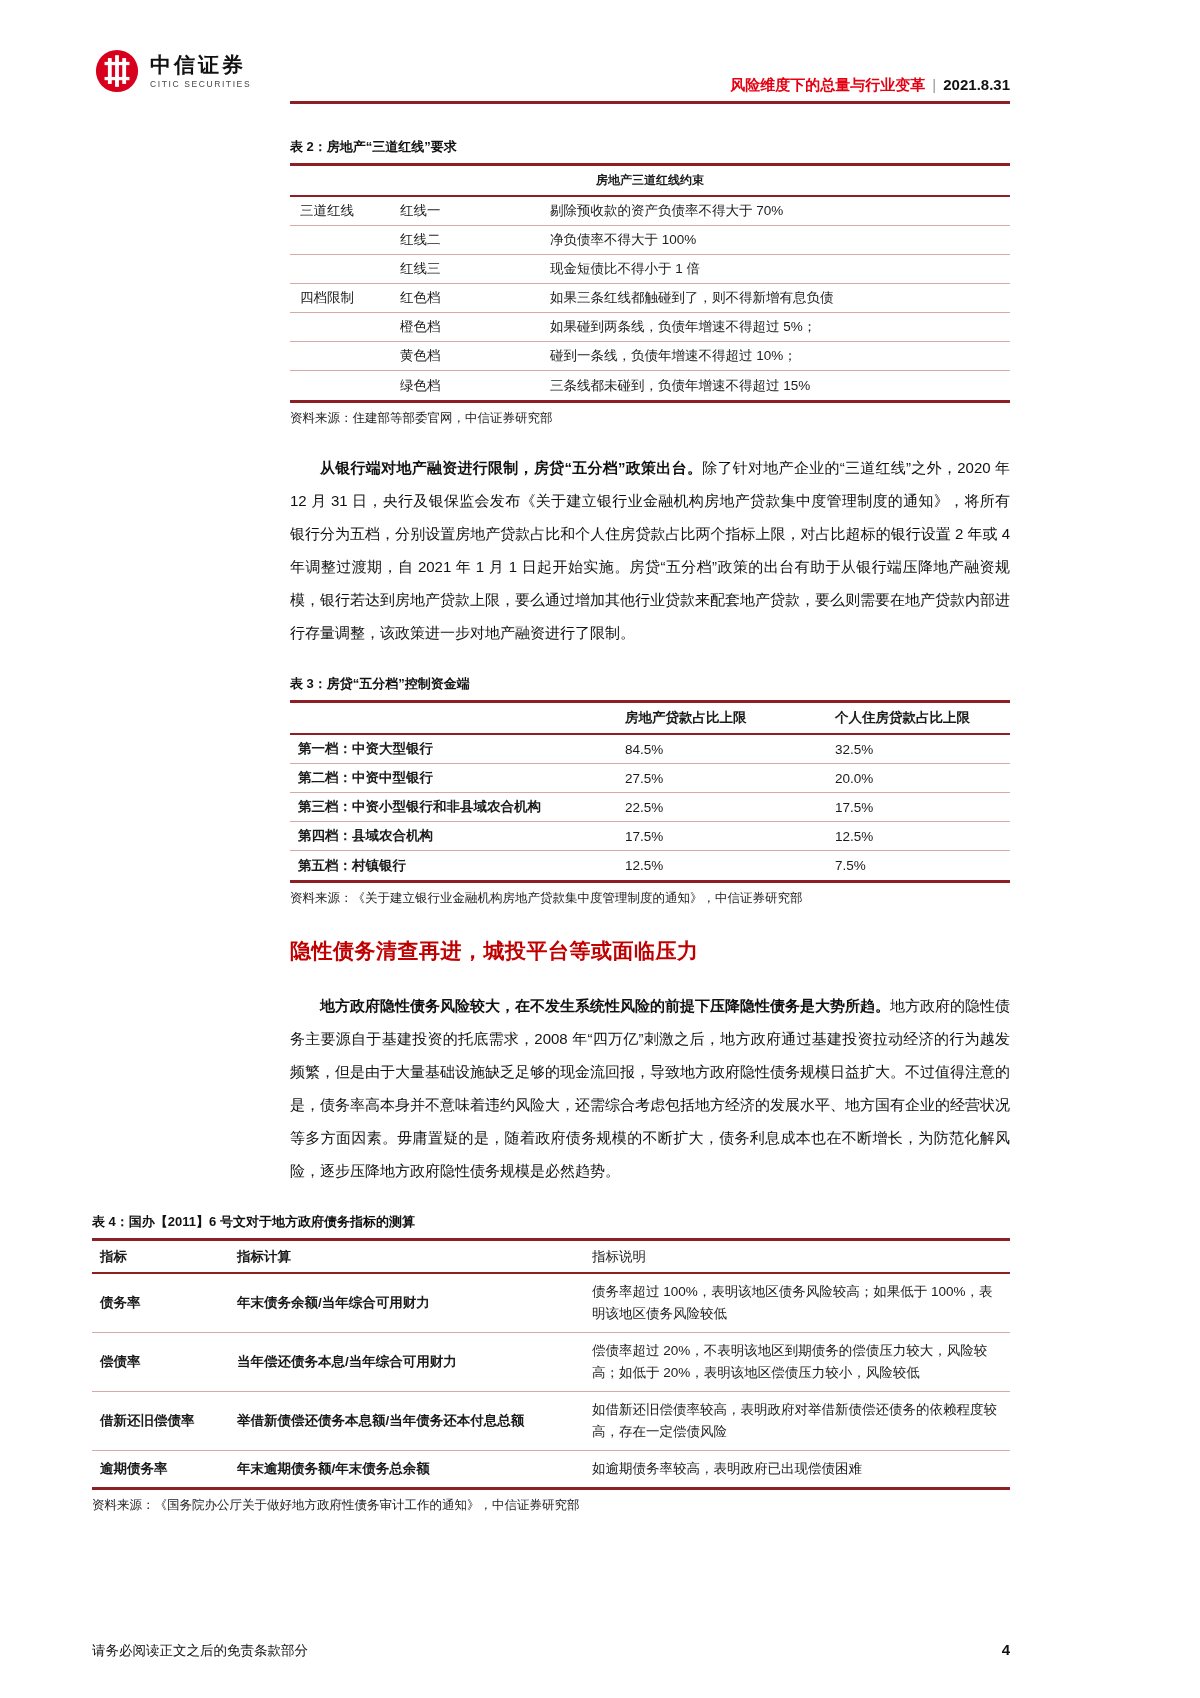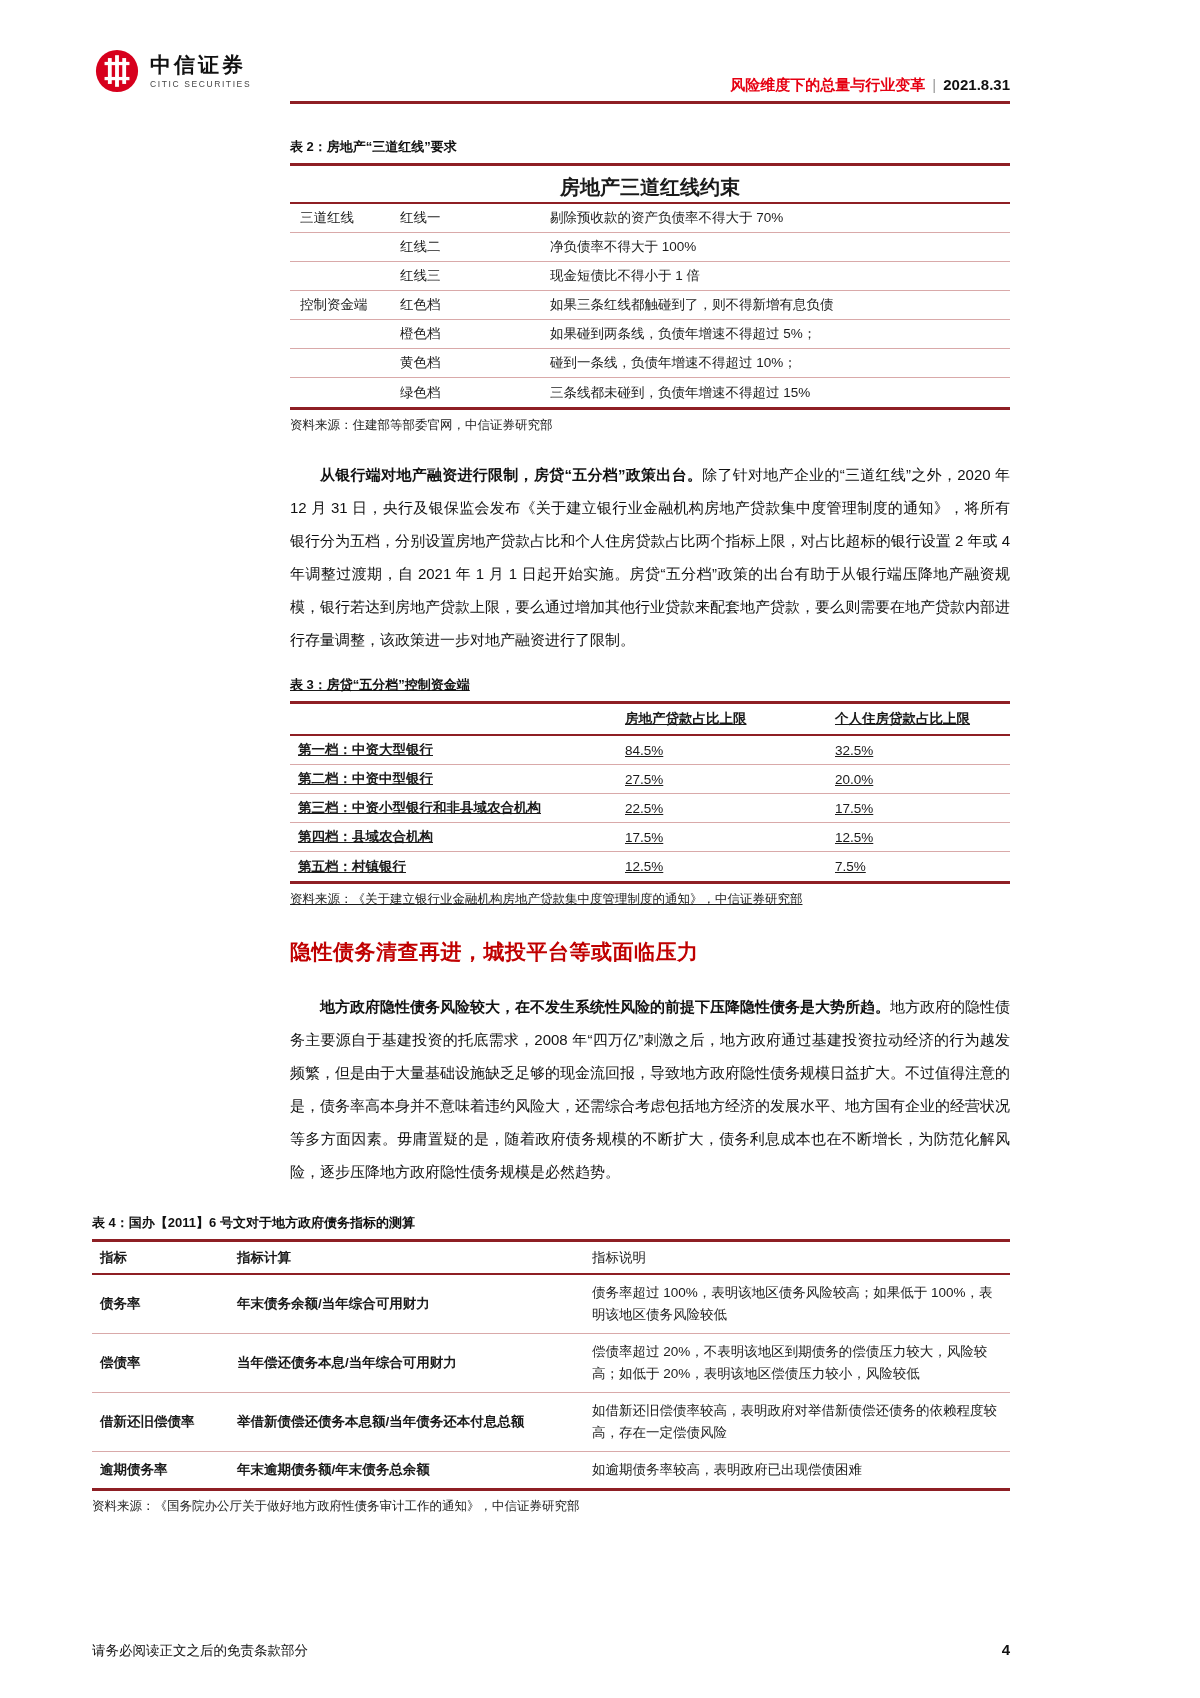--- a/index.html
+++ b/index.html
@@ -35,28 +35,28 @@
   
   .main{margin-left:198px;}
   .tbl-caption{font-size:13px;font-weight:bold;color:#111;margin:0 0 7px 0;}
   .tbl{border-top:3px solid var(--dark-red);border-bottom:3px solid var(--dark-red);}
   .tbl-source{font-size:12.5px;color:#222;margin-top:7px;}
   .para{font-size:15px;line-height:33px;text-align:justify;text-indent:2em;margin:24px 0 0 0;color:#111;}
   .para .lead{font-weight:bold;}
   
   .table2-block{margin-top:34px;}
   .t2-head{height:31px;display:flex;align-items:center;justify-content:center;
-           font-size:20px;font-weight:bold;border-bottom:2px solid var(--dark-red);margin-top:7px;}
+           font-size:12px;font-weight:bold;border-bottom:2px solid var(--dark-red);}
   .t2-row{display:flex;align-items:center;min-height:29px;font-size:13.5px;border-bottom:1px solid var(--row-line);}
   .t2-row:last-child{border-bottom:none;}
   .t2-c1{width:110px;padding-left:10px;}
   .t2-c2{width:150px;}
   .t2-c3{flex:1;padding-right:6px;}
   
-  .table3-block{margin-top:20px;text-decoration:underline;}
+  .table3-block{margin-top:26px;}
   .t3-head{display:flex;align-items:center;height:32px;font-size:13.5px;font-weight:bold;
            border-bottom:2px solid var(--dark-red);}
   .t3-row{display:flex;align-items:center;height:29px;font-size:13.5px;border-bottom:1px solid var(--row-line);}
   .t3-row:last-child{border-bottom:none;}
   .t3-c1{width:335px;padding-left:8px;}
   .t3-row .t3-c1{font-weight:bold;}
   .t3-c2{width:210px;}
   .t3-c3{flex:1;}
   
   .sec-heading{margin:30px 0 0 0;font-size:21px;font-weight:bold;color:var(--heading-red);letter-spacing:0.5px;}
@@ -119,21 +119,21 @@
           <div class="t2-c1"></div>
           <div class="t2-c2">红线二</div>
           <div class="t2-c3">净负债率不得大于 100%</div>
         </div>
         <div class="t2-row">
           <div class="t2-c1"></div>
           <div class="t2-c2">红线三</div>
           <div class="t2-c3">现金短债比不得小于 1 倍</div>
         </div>
         <div class="t2-row">
-          <div class="t2-c1">控制资金端</div>
+          <div class="t2-c1">四档限制</div>
           <div class="t2-c2">红色档</div>
           <div class="t2-c3">如果三条红线都触碰到了，则不得新增有息负债</div>
         </div>
         <div class="t2-row">
           <div class="t2-c1"></div>
           <div class="t2-c2">橙色档</div>
           <div class="t2-c3">如果碰到两条线，负债年增速不得超过 5%；</div>
         </div>
         <div class="t2-row">
           <div class="t2-c1"></div>

